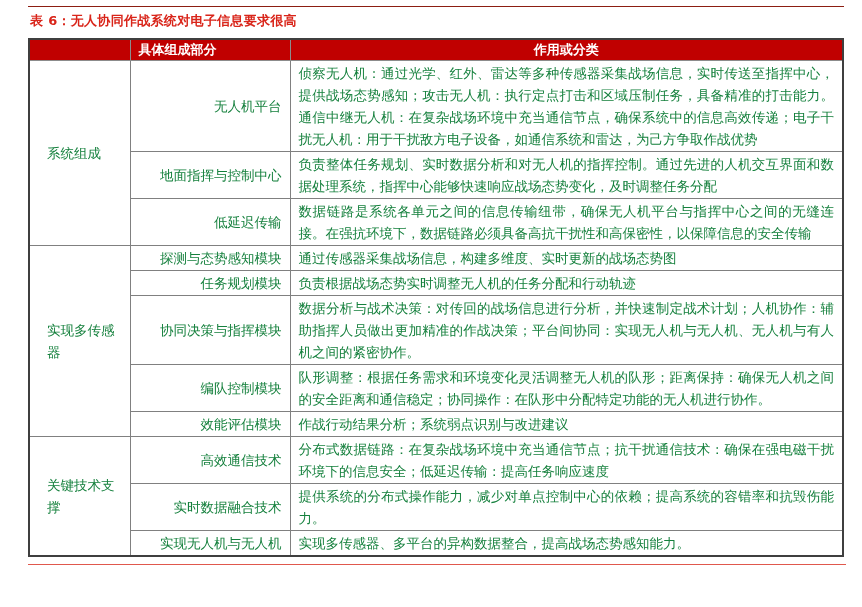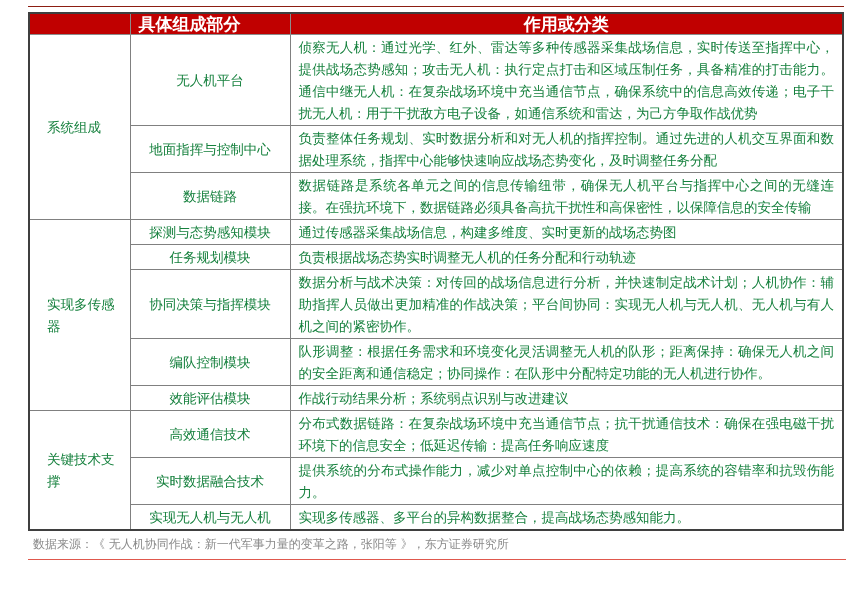--- a/index.html
+++ b/index.html
@@ -32,21 +32,21 @@
   }
   table.data-table {
     width: 816px;
     border-collapse: collapse;
     border: 2px solid #3f3f3f;
     table-layout: fixed;
   }
   .data-table th {
     background: #c00000;
     color: #ffffff;
-    font-size: 17px;
+    font-size: 13px;
     font-weight: bold;
     padding: 2px 8px;
     line-height: 16px;
     border: 1px solid #8c8c8c;
     height: 16px;
   }
   .data-table th.h-comp { text-align: left; }
   .data-table th.h-role { text-align: center; margin-left: 19px; }
   .data-table td {
     border: 1px solid #808080;
@@ -57,21 +57,21 @@
     vertical-align: middle;
     box-sizing: border-box;
   }
   .col-group { width: 101px; }
   .col-comp  { width: 160px; }
   td.group-cell {
     padding-left: 17px;
     text-align: left;
     vertical-align: middle;
   }
-  td.comp-cell { text-align: center; margin-top: 16px; }
+  td.comp-cell { text-align: right; margin-top: 16px; }
   td.desc-cell { text-align: justify; }
   .source-note {
     color: #8a8a8a;
     font-size: 12px;
     line-height: 15px;
     margin: 6px 0 0 5px;
   }
   .rule-bottom {
     height: 1px;
     background: #e0584d;
@@ -79,20 +79,21 @@
     width: 818px;
   }
 </style>
 </head>
 <body>
 
 <div class="page">
 
   <div class="rule-top"></div>
 
+  <div class="table-title">表 6：无人协同作战系统对电子信息要求很高</div>
 
   <table class="data-table">
     <colgroup>
       <col class="col-group">
       <col class="col-comp">
       <col>
     </colgroup>
     <thead>
       <tr>
         <th class="h-group"></th>
@@ -104,21 +105,21 @@
       <tr>
         <td class="group-cell" rowspan="3">系统组成</td>
         <td class="comp-cell">无人机平台</td>
         <td class="desc-cell">侦察无人机：通过光学、红外、雷达等多种传感器采集战场信息，实时传送至指挥中心，提供战场态势感知；攻击无人机：执行定点打击和区域压制任务，具备精准的打击能力。通信中继无人机：在复杂战场环境中充当通信节点，确保系统中的信息高效传递；电子干扰无人机：用于干扰敌方电子设备，如通信系统和雷达，为己方争取作战优势</td>
       </tr>
       <tr>
         <td class="comp-cell">地面指挥与控制中心</td>
         <td class="desc-cell">负责整体任务规划、实时数据分析和对无人机的指挥控制。通过先进的人机交互界面和数据处理系统，指挥中心能够快速响应战场态势变化，及时调整任务分配</td>
       </tr>
       <tr>
-        <td class="comp-cell">数据链路</td>
+        <td class="comp-cell">低延迟传输</td>
         <td class="desc-cell">数据链路是系统各单元之间的信息传输纽带，确保无人机平台与指挥中心之间的无缝连接。在强抗环境下，数据链路必须具备高抗干扰性和高保密性，以保障信息的安全传输</td>
       </tr>
 
       <tr>
         <td class="group-cell" rowspan="5">实现多传感器</td>
         <td class="comp-cell">探测与态势感知模块</td>
         <td class="desc-cell">通过传感器采集战场信息，构建多维度、实时更新的战场态势图</td>
       </tr>
       <tr>
         <td class="comp-cell">任务规划模块</td>
@@ -146,17 +147,16 @@
         <td class="comp-cell">实时数据融合技术</td>
         <td class="desc-cell">提供系统的分布式操作能力，减少对单点控制中心的依赖；提高系统的容错率和抗毁伤能力。</td>
       </tr>
       <tr>
         <td class="comp-cell">实现无人机与无人机</td>
         <td class="desc-cell">实现多传感器、多平台的异构数据整合，提高战场态势感知能力。</td>
       </tr>
     </tbody>
   </table>
 
-  <div class="source-note">数据来源：《 无人机协同作战：新一代军事力量的变革之路，张阳等 》，东方证券研究所</div>
 
   <div class="rule-bottom"></div>
 
 </div>
 
 </body></html>

